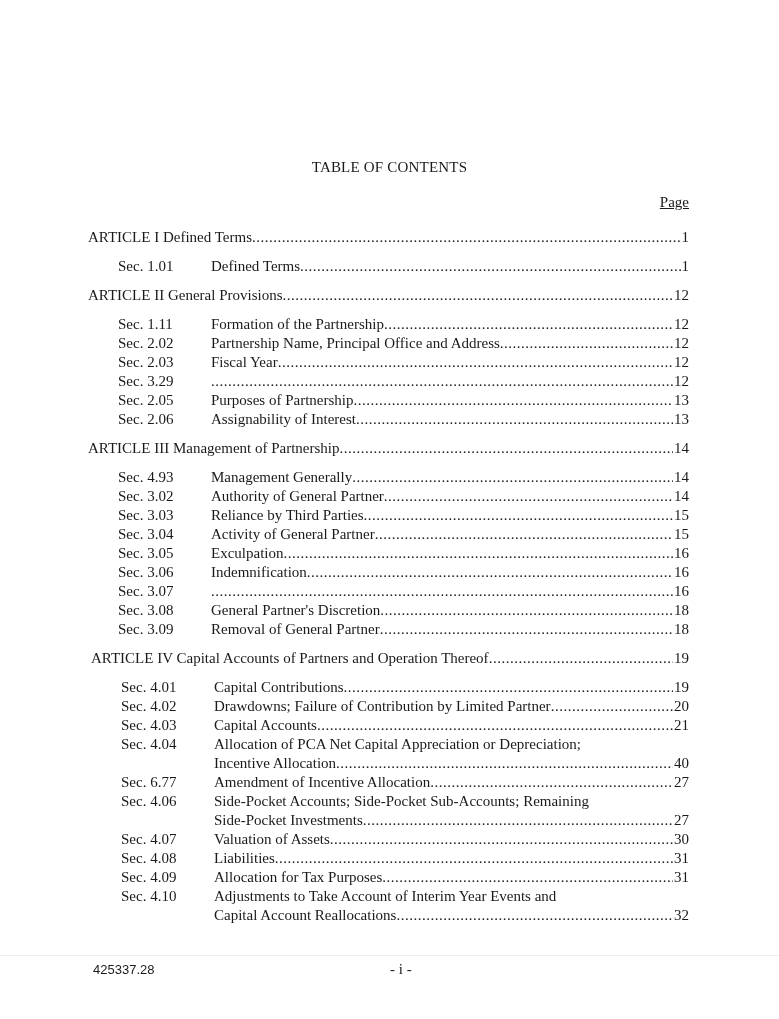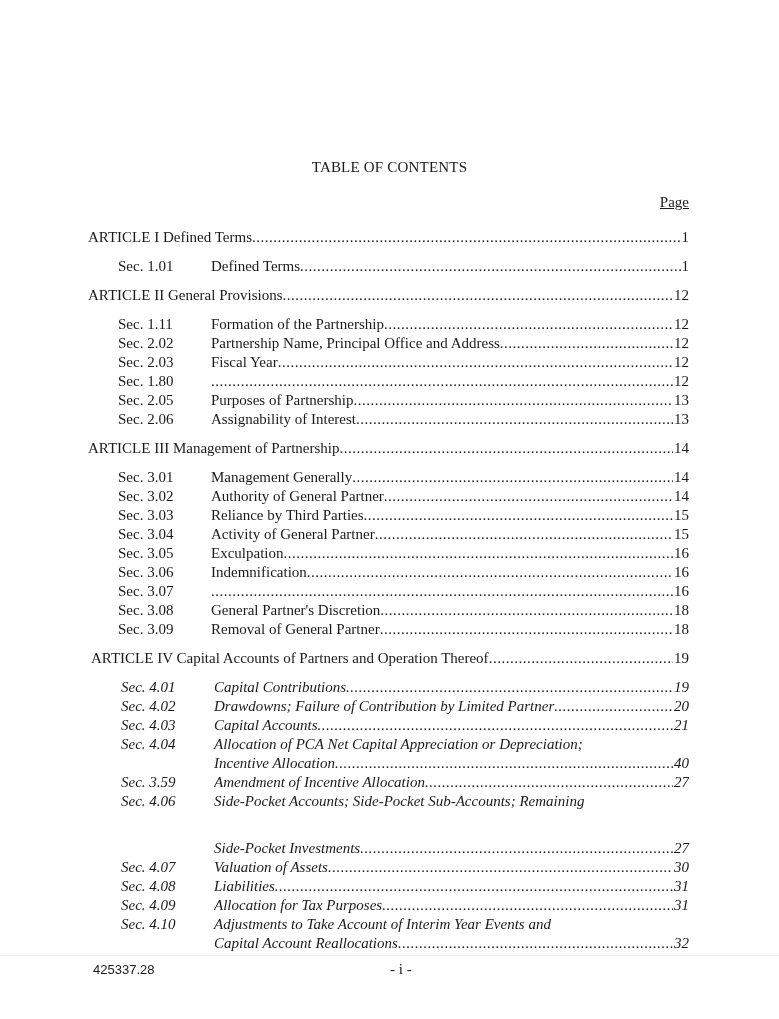--- a/index.html
+++ b/index.html
@@ -72,21 +72,21 @@
     </div>
     <div class="row">
       <span class="sec-no">Sec. 2.03</span>
       <span class="sec-body">
           <span class="txt">Fiscal Year</span>
           <span class="leader"></span>
           <span class="pg">12</span>
         </span>
     </div>
     <div class="row">
-      <span class="sec-no">Sec. 1.80</span>
+      <span class="sec-no">Sec. 3.29</span>
       <span class="sec-body">
           <span class="leader"></span>
           <span class="pg">12</span>
         </span>
     </div>
     <div class="row">
       <span class="sec-no">Sec. 2.05</span>
       <span class="sec-body">
           <span class="txt">Purposes of Partnership</span>
           <span class="leader"></span>
@@ -103,21 +103,21 @@
     </div>
     <div class="gap-b"></div>
 
     <div class="row article">
       <span class="txt">ARTICLE III Management of Partnership</span>
       <span class="leader"></span>
       <span class="pg">14</span>
     </div>
     <div class="gap-a"></div>
     <div class="row">
-      <span class="sec-no">Sec. 3.01</span>
+      <span class="sec-no">Sec. 4.93</span>
       <span class="sec-body">
           <span class="txt">Management Generally</span>
           <span class="leader"></span>
           <span class="pg">14</span>
         </span>
     </div>
     <div class="row">
       <span class="sec-no">Sec. 3.02</span>
       <span class="sec-body">
           <span class="txt">Authority of General Partner</span>
@@ -181,21 +181,21 @@
         </span>
     </div>
     <div class="gap-b"></div>
 
     <div class="row article" style="padding-left:3px;">
       <span class="txt">ARTICLE IV Capital Accounts of Partners and Operation Thereof</span>
       <span class="leader"></span>
       <span class="pg">19</span>
     </div>
     <div class="gap-a"></div>
-    <div style="padding-left:3px;font-style:italic;">
+    <div style="padding-left:3px;">
       <div class="row">
         <span class="sec-no">Sec. 4.01</span>
         <span class="sec-body">
             <span class="txt">Capital Contributions</span>
             <span class="leader"></span>
             <span class="pg">19</span>
           </span>
       </div>
       <div class="row">
         <span class="sec-no">Sec. 4.02</span>
@@ -218,33 +218,33 @@
           <span class="sec-no">Sec. 4.04</span>
           <span class="txt">Allocation of PCA Net Capital Appreciation or Depreciation;</span>
         </div>
         <div class="row" style="padding-left:123px;">
           <span class="txt">Incentive Allocation</span>
           <span class="leader"></span>
           <span class="pg">40</span>
         </div>
       </div>
       <div class="row">
-        <span class="sec-no">Sec. 3.59</span>
+        <span class="sec-no">Sec. 6.77</span>
         <span class="sec-body">
             <span class="txt">Amendment of Incentive Allocation</span>
             <span class="leader"></span>
             <span class="pg">27</span>
           </span>
       </div>
       <div>
         <div class="row">
           <span class="sec-no">Sec. 4.06</span>
           <span class="txt">Side-Pocket Accounts; Side-Pocket Sub-Accounts; Remaining</span>
         </div>
-        <div class="row" style="padding-left:123px;margin-top:28px;">
+        <div class="row" style="padding-left:123px;">
           <span class="txt">Side-Pocket Investments</span>
           <span class="leader"></span>
           <span class="pg">27</span>
         </div>
       </div>
       <div class="row">
         <span class="sec-no">Sec. 4.07</span>
         <span class="sec-body">
             <span class="txt">Valuation of Assets</span>
             <span class="leader"></span>

